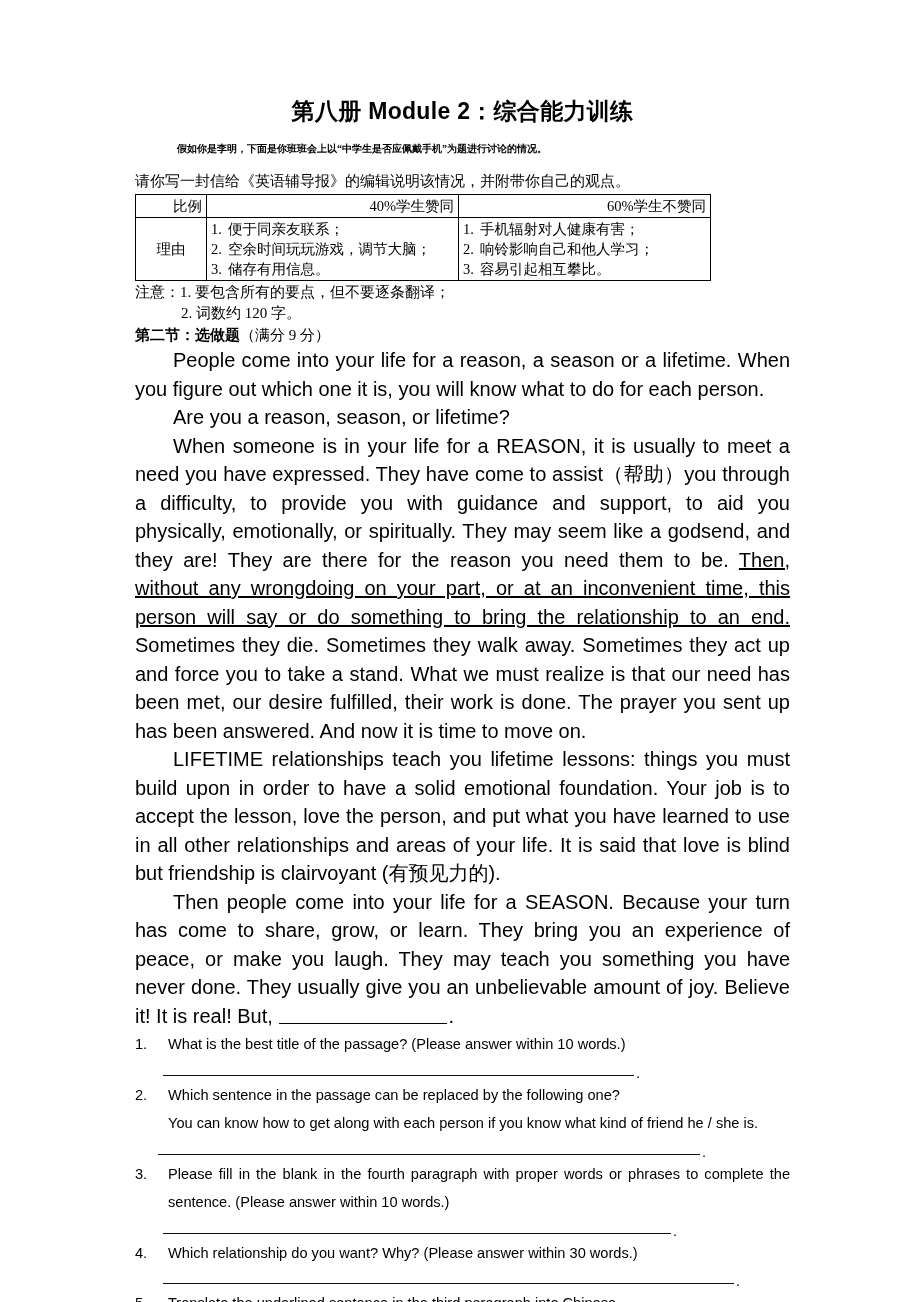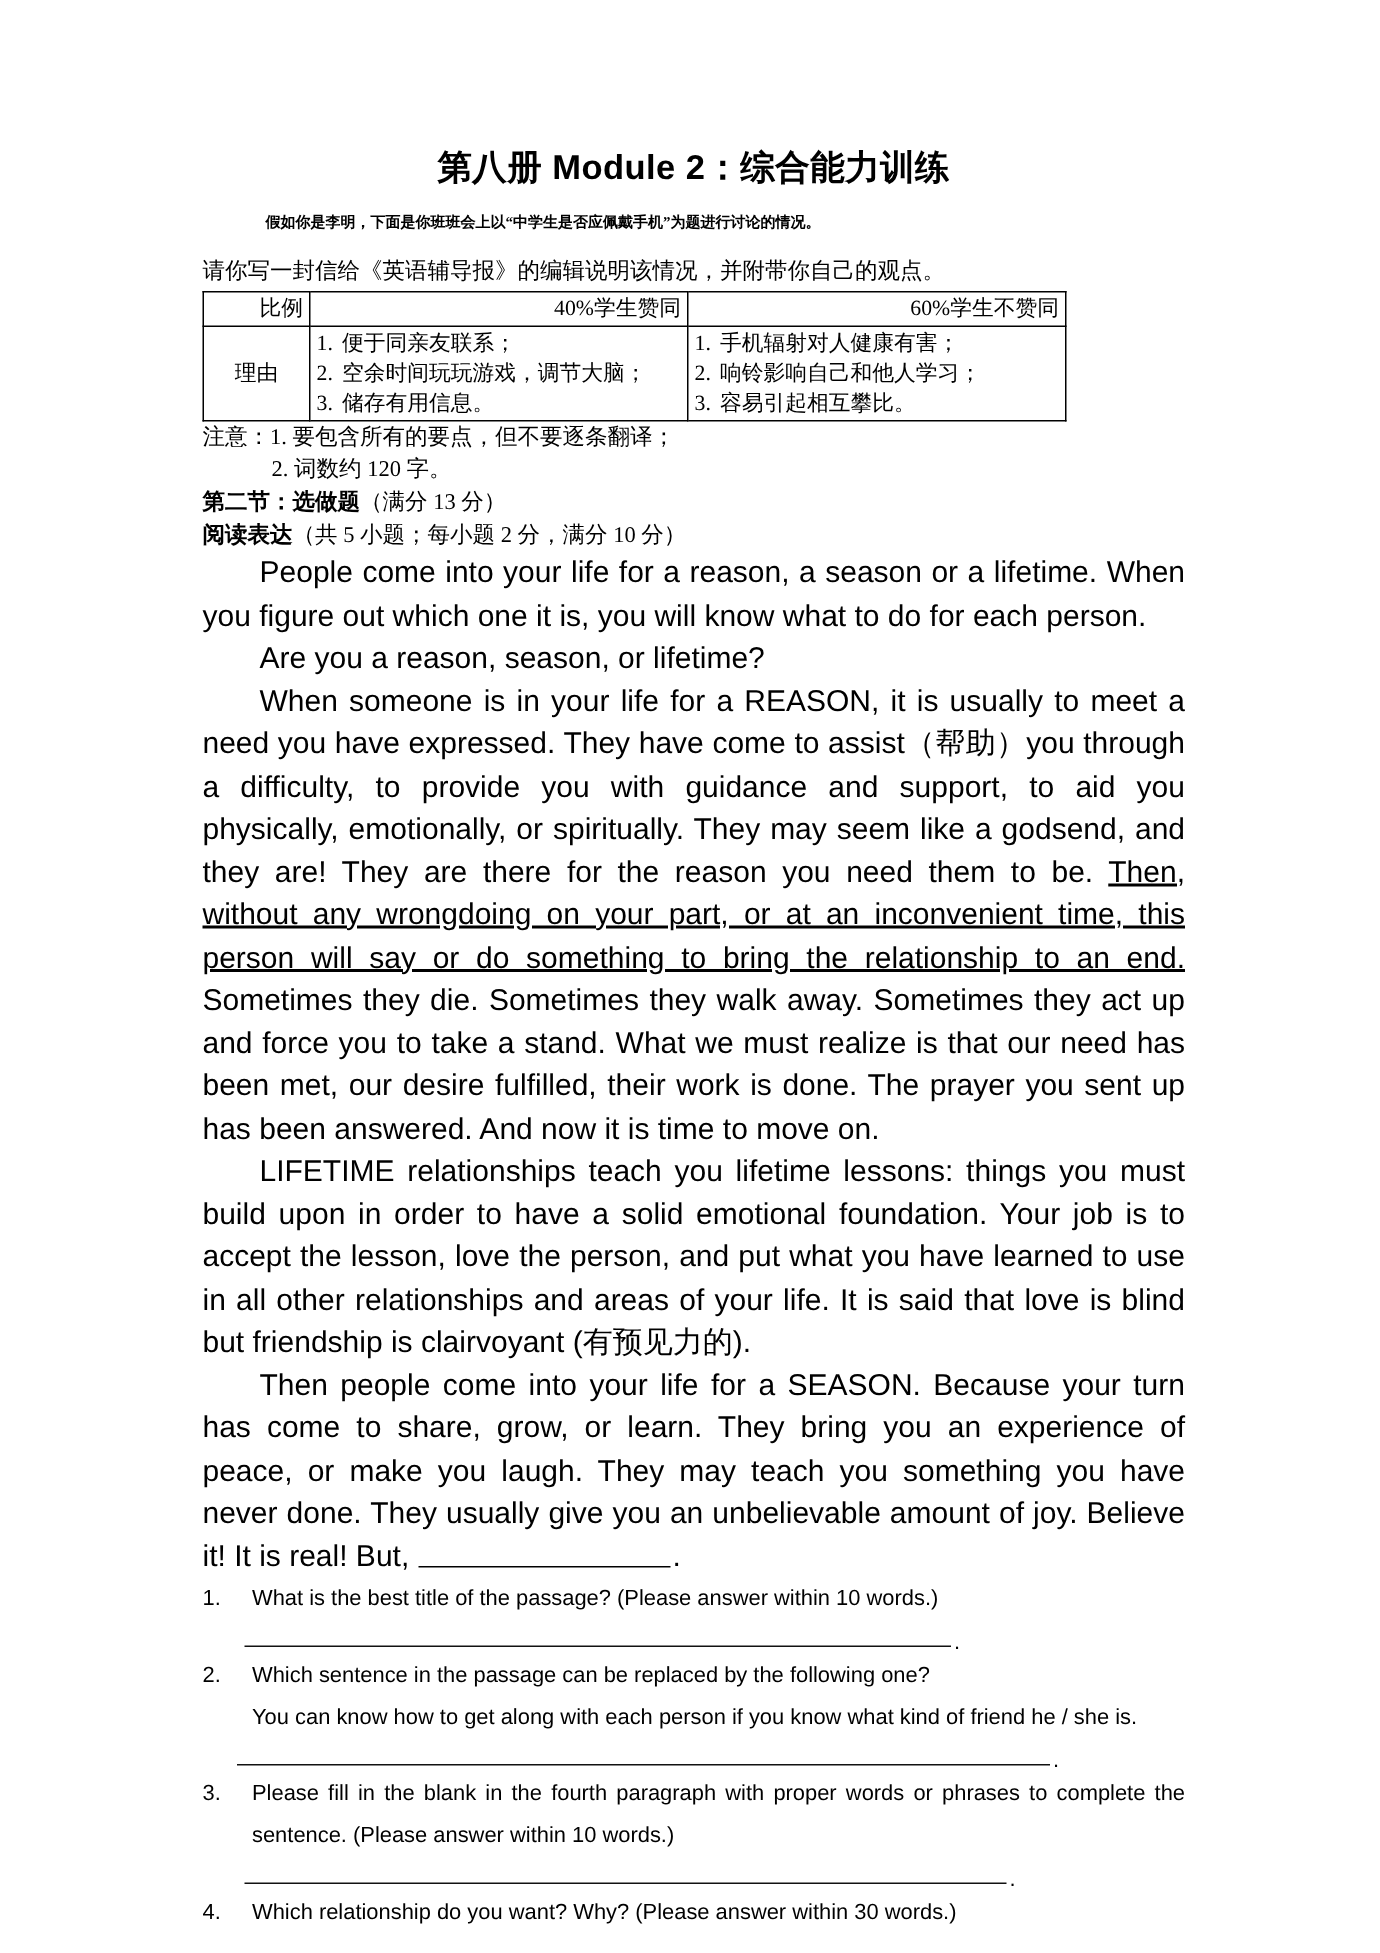--- a/index.html
+++ b/index.html
@@ -172,23 +172,22 @@
         </td>
       </tr>
     </tbody>
   </table>
 
   <div class="notes">
     <div class="note-line"><span>注意：</span><span>1. 要包含所有的要点，但不要逐条翻译；</span></div>
     <div class="note-line note-indent"><span>2. 词数约 120 字。</span></div>
   </div>
 
-  <p class="sec-head"><span class="hd">第二节：选做题</span><span>（满分 13 分）</span></p>
-
-  <p class="sec-head"><span class="hd">阅读表达</span><span>（共 5 小题；每小题 2 分，满分 10 分）</span></p>
+  <p class="sec-head"><span class="hd">第二节：选做题</span><span>（满分 9 分）</span></p>
+
 
   <p class="en en-indent">People come into your life for a reason, a season or a lifetime. When you figure out which one it is, you will know what to do for each person.</p>
   <p class="en en-indent">Are you a reason, season, or lifetime?</p>
 
   <p class="en en-indent"><span>When someone is in your life for a REASON, it is usually to meet a need you have expressed. They have come to assist（帮助）you through a difficulty, to provide you with guidance and support, to aid you physically, emotionally, or spiritually. They may seem like a godsend, and they are! They are there for the reason you need them to be. </span><span class="u">Then, without any wrongdoing on your part, or at an inconvenient time, this person will say or do something to bring the relationship to an end.</span><span> Sometimes they die. Sometimes they walk away. Sometimes they act up and force you to take a stand. What we must realize is that our need has been met, our desire fulfilled, their work is done. The prayer you sent up has been answered. And now it is time to move on.</span></p>
 
   <p class="en en-indent">LIFETIME relationships teach you lifetime lessons: things you must build upon in order to have a solid emotional foundation. Your job is to accept the lesson, love the person, and put what you have learned to use in all other relationships and areas of your life. It is said that love is blind but friendship is clairvoyant (有预见力的).</p>
 
   <p class="en en-indent"><span>Then people come into your life for a SEASON. Because your turn has come to share, grow, or learn. They bring you an experience of peace, or make you laugh. They may teach you something you have never done. They usually give you an unbelievable amount of joy. Believe it! It is real! But, </span><span class="blank-inline"></span><span>.</span></p>
 

